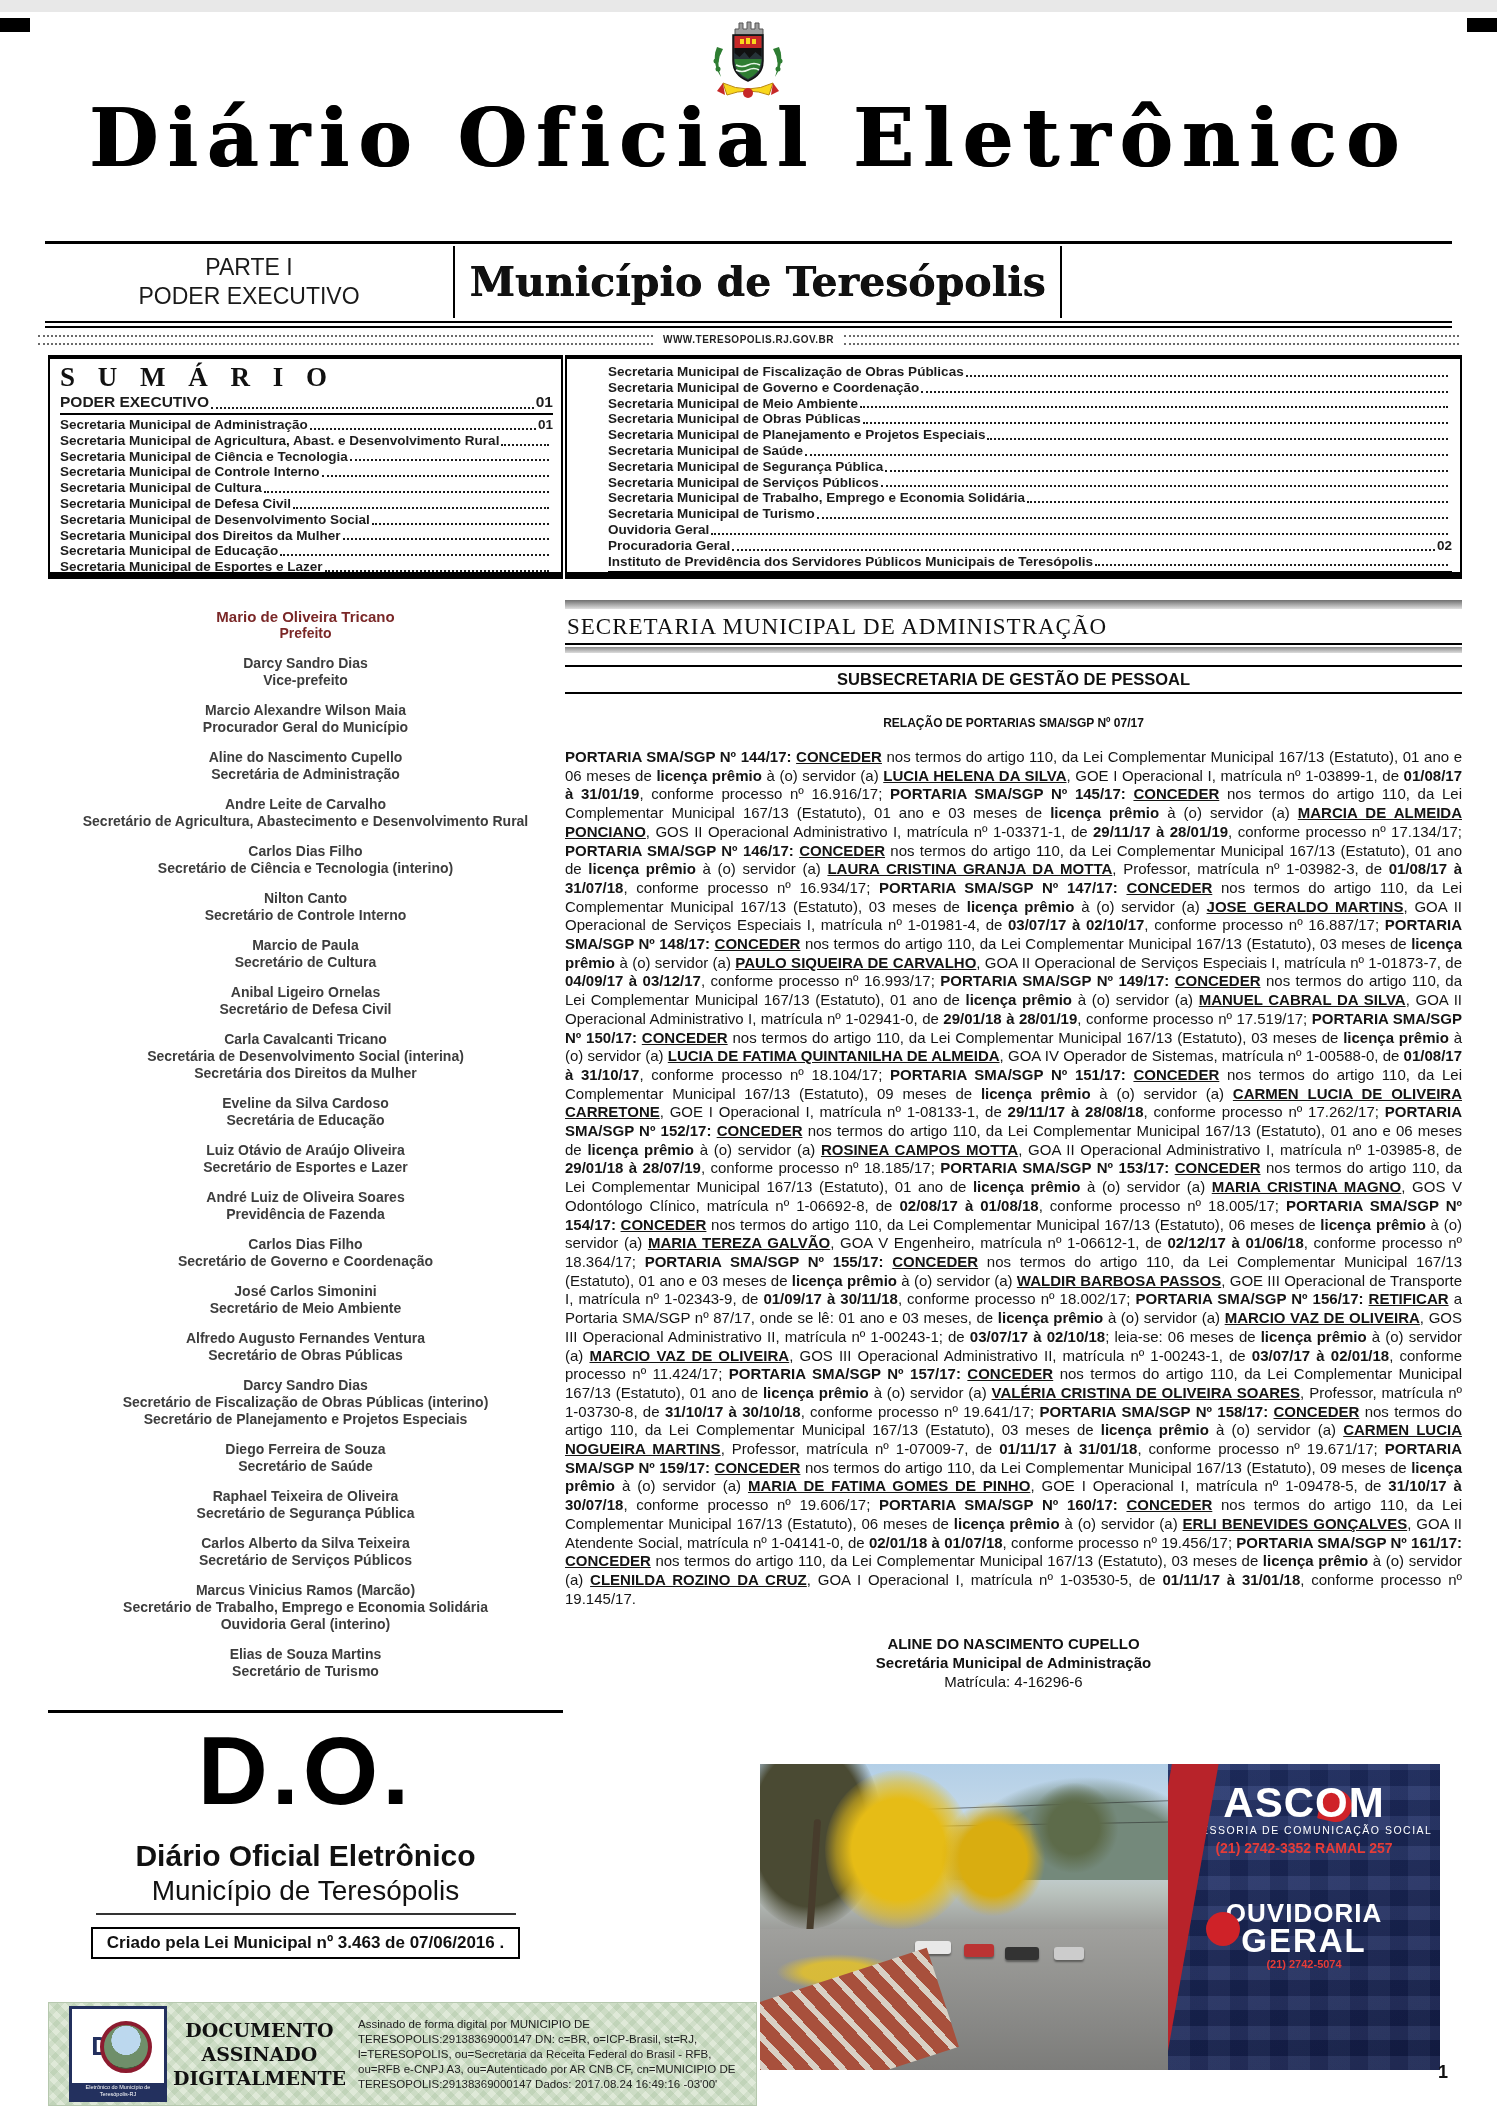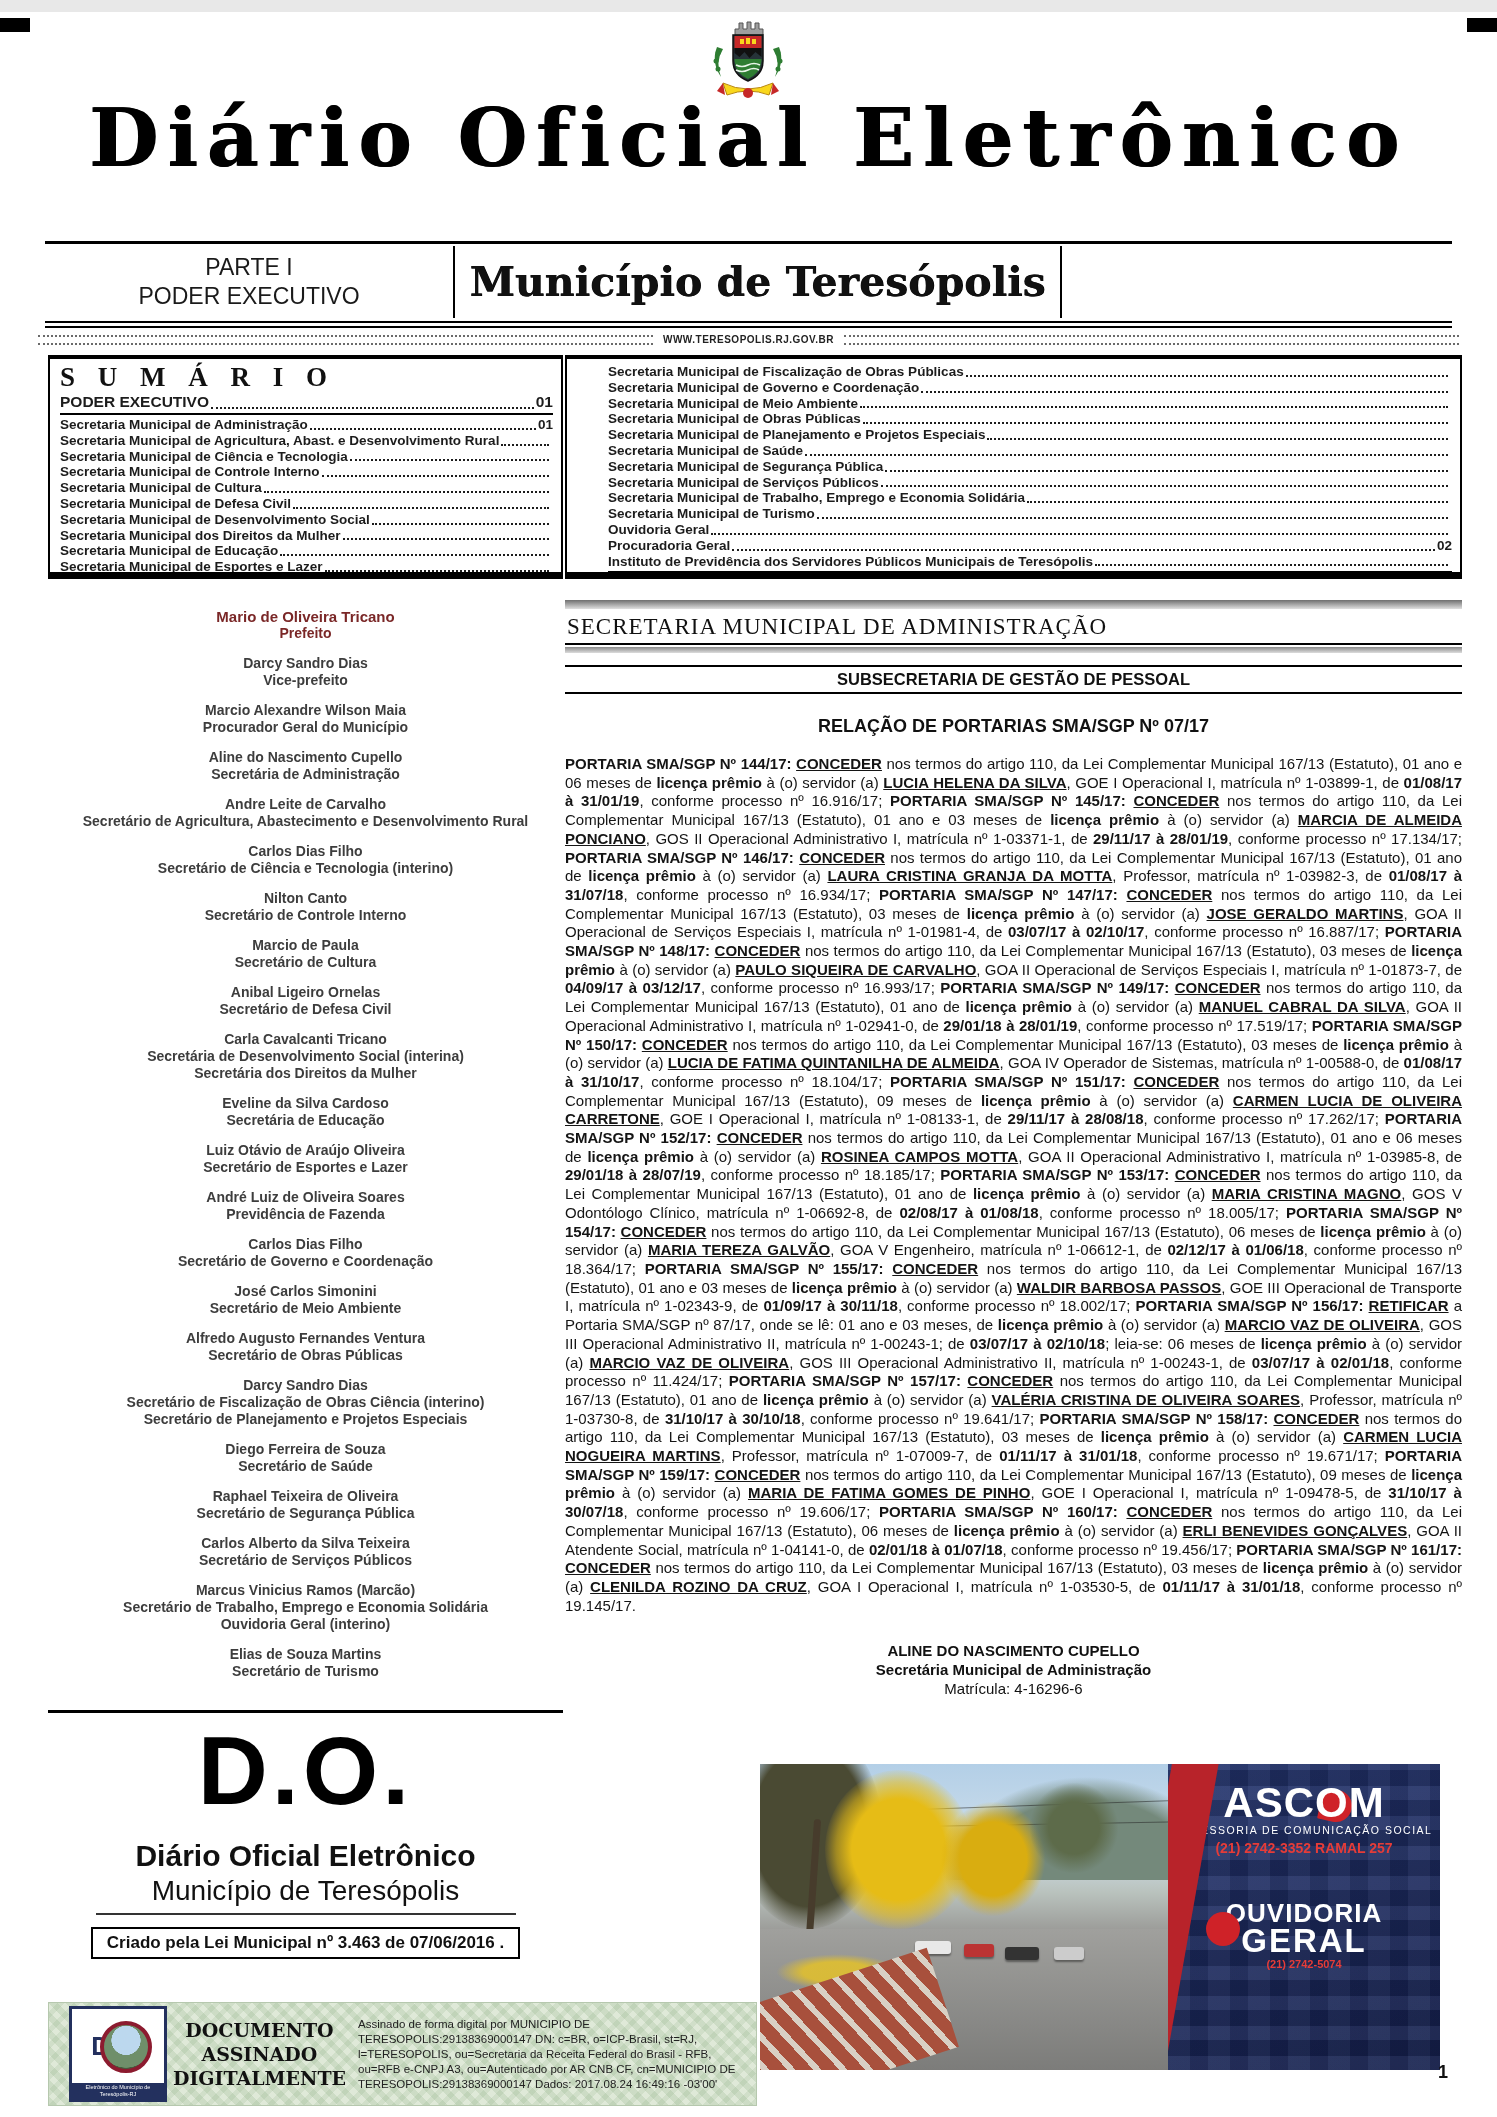--- a/index.html
+++ b/index.html
@@ -77,21 +77,21 @@
   .sigdetails{flex:1;font-size:11.5px;line-height:15px;color:#222;padding-left:6px;}
 
   
   .rightcol{position:absolute;top:588px;left:565px;width:897px;}
   .graybar{height:9px;background:linear-gradient(#6f6f6f,#e0e0e0);}
   .graybar2{height:6px;background:linear-gradient(#8a8a8a,#dcdcdc);margin-top:2px;}
   .sectitle{font-family:"Liberation Serif",serif;font-size:23px;letter-spacing:1px;
     padding:5px 0 3px 2px;border-bottom:2px solid #000;}
   .subsec{margin-top:12px;border-top:2px solid #000;border-bottom:2px solid #000;
     text-align:center;font-weight:bold;font-size:16.5px;padding:3px 0;}
-  .relhead{text-align:center;font-weight:bold;font-size:18px;margin-top:22px;}
+  .relhead{text-align:center;font-weight:bold;font-size:12px;margin-top:22px;}
   .bodytext{margin-top:18px;font-size:15px;line-height:18.7px;text-align:justify;color:#141414;}
   .bodytext .b{font-weight:bold;}
   .bodytext .u{text-decoration:underline;}
   .signoff{text-align:center;font-size:15px;line-height:19px;margin-top:16px;}
   .signer{text-align:center;font-size:15px;line-height:19px;margin-top:26px;font-weight:bold;}
   .signer .sid{font-weight:normal;}
 
   
   .photoblock{position:absolute;top:1752px;left:760px;width:680px;height:306px;display:flex;}
   .photo{flex:1;position:relative;overflow:hidden;
@@ -461,21 +461,21 @@
       <div class="official">
         <div class="oname">Alfredo Augusto Fernandes Ventura</div>
         <div class="oroles">
           <div>Secretário de Obras Públicas</div>
         </div>
       </div>
 
       <div class="official">
         <div class="oname">Darcy Sandro Dias</div>
         <div class="oroles">
-          <div>Secretário de Fiscalização de Obras Ciência (interino)</div>
+          <div>Secretário de Fiscalização de Obras Públicas (interino)</div>
           <div>Secretário de Planejamento e Projetos Especiais</div>
         </div>
       </div>
 
       <div class="official">
         <div class="oname">Diego Ferreira de Souza</div>
         <div class="oroles">
           <div>Secretário de Saúde</div>
         </div>
       </div>

